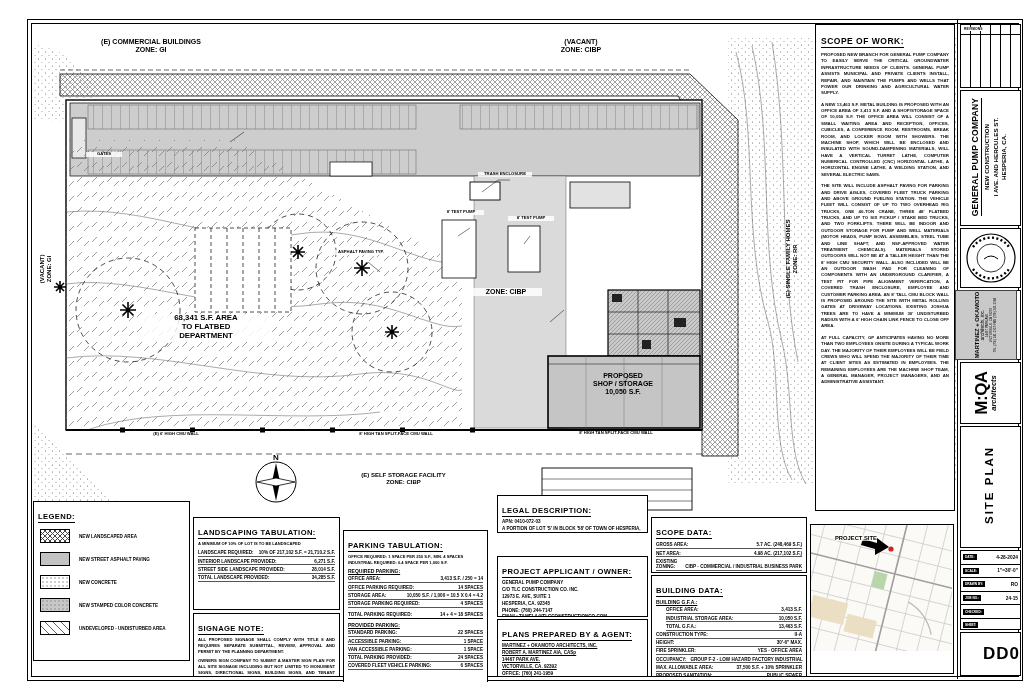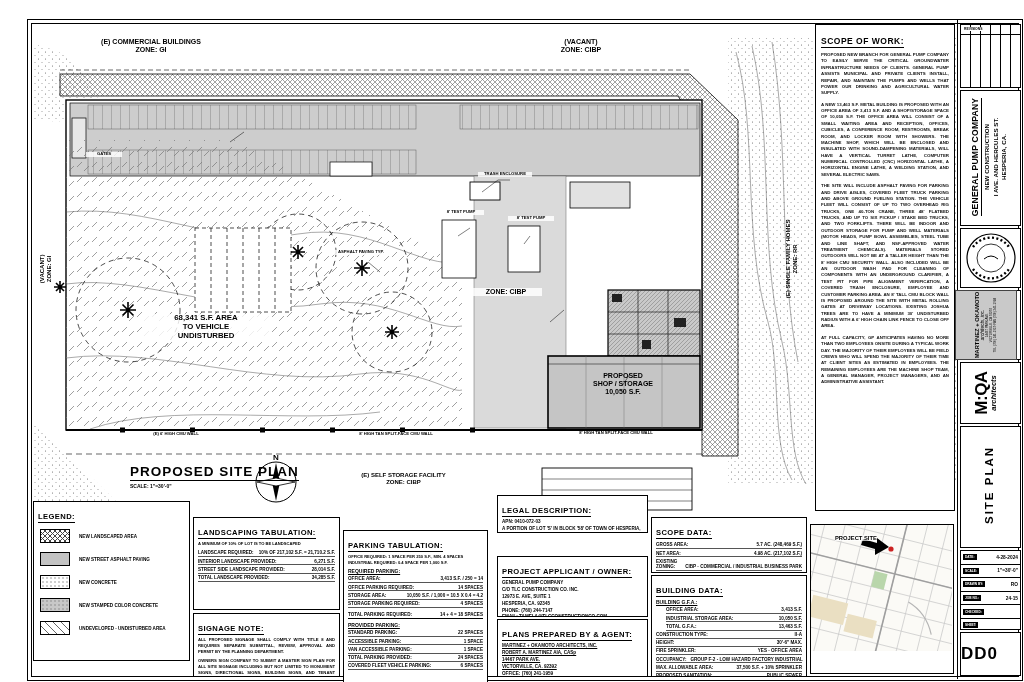--- a/index.html
+++ b/index.html
@@ -70,21 +70,21 @@
   .logo-rot .m{font-size:17px;font-weight:bold;letter-spacing:-.5px;line-height:1;}
   .logo-rot .a{font-size:7.5px;font-style:italic;font-weight:bold;margin-top:-1px;}
   .titlebox{top:406px;height:122px;}
   .title-rot{left:-27px;top:435px;width:116px;height:60px;}
   .title-rot .st{font-size:11.5px;font-weight:bold;letter-spacing:2px;white-space:nowrap;}
   .infobox{top:530px;height:80px;padding:0;}
   .inforow{display:flex;justify-content:space-between;align-items:center;border-bottom:.7px solid #000;height:12.6px;padding:0 2px;}
   .inforow:last-child{border-bottom:none;}
   .inforow .il{font-size:3.2px;font-weight:bold;background:#000;color:#fff;padding:1px 2px;}
   .inforow .iv{font-size:4.8px;font-weight:bold;white-space:nowrap;}
-  .ddbox{top:612px;height:44px;display:flex;align-items:center;justify-content:flex-start;}
+  .ddbox{top:612px;height:44px;display:flex;align-items:center;justify-content:flex-end;}
   .ddbox .dd{font-size:17px;font-weight:bold;letter-spacing:1px;}
 
   
   .vic{position:absolute;left:810px;top:524px;width:144px;height:150px;border:1.4px solid #000;background:#fff;box-sizing:border-box;}
   .vic-label{position:absolute;left:0;bottom:0;width:100%;height:22px;border-top:1.2px solid #000;background:#fff;
              display:flex;align-items:center;padding-left:5px;box-sizing:border-box;}
   .vic-label .vt{font-size:7.2px;font-weight:bold;border-bottom:1px solid #000;}
   .vic-label .vs{font-size:3.8px;font-weight:bold;margin-left:3px;}
   .projsite{position:absolute;left:24px;top:10px;font-size:5.8px;font-weight:bold;background:rgba(255,255,255,.7);}
 </style>
@@ -258,22 +258,22 @@
     </div>
     <div class="plabel z6 nobg rot" style="left:706px;top:230px;width:110px;">
       <div>(E) SINGLE FAMILY HOMES</div>
         <div>ZONE: RR</div>
     </div>
     <div class="plabel z7" style="left:440px;top:266px;width:70px;">
       <div>ZONE: CIBP</div>
     </div>
     <div class="plabel z7" style="left:112px;top:292px;width:126px;font-size:7.8px;">
       <div>68,341 S.F. AREA</div>
-      <div>TO VEHICLE</div>
-      <div>UNDISTURBED</div>
+      <div>TO FLATBED</div>
+      <div>DEPARTMENT</div>
     </div>
     <div class="plabel z7" style="left:532px;top:350px;width:120px;background:transparent;">
       <div>PROPOSED</div>
       <div>SHOP / STORAGE</div>
       <div>10,050 S.F.</div>
     </div>
     <div class="plabel z6 nobg" style="left:300px;top:450px;width:145px;">
       <div>(E) SELF STORAGE FACILITY</div>
         <div>ZONE: CIBP</div>
     </div>
@@ -293,24 +293,20 @@
       <div>8' TEST PUMP</div>
     </div>
     <div class="plabel z4" style="left:478px;top:194px;width:44px;">
       <div>8' TEST PUMP</div>
     </div>
     <div class="plabel z4" style="left:300px;top:228px;width:60px;">
       <div>ASPHALT PAVING TYP.</div>
     </div>
     <div class="plabel z4" style="left:56px;top:130px;width:34px;">
       <div>GATES</div>
-    </div>
-    <div class="plan-title">
-      <div class="t">PROPOSED SITE PLAN</div>
-      <div class="s">SCALE: 1"=30'-0"</div>
     </div>
   </div>
 
   <div class="scope">
     <h2>SCOPE OF WORK:</h2>
     <div>
         <p class="para">PROPOSED NEW BRANCH FOR GENERAL PUMP COMPANY TO EASILY SERVE THE CRITICAL GROUNDWATER INFRASTRUCTURE NEEDS OF CLIENTS. GENERAL PUMP ASSISTS MUNICIPAL AND PRIVATE CLIENTS INSTALL, REPAIR, AND MAINTAIN THE PUMPS AND WELLS THAT POWER OUR DRINKING AND AGRICULTURAL WATER SUPPLY.</p>
         <p class="para">A NEW 13,463 S.F. METAL BUILDING IS PROPOSED WITH AN OFFICE AREA OF 3,413 S.F. AND A SHOP/STORAGE SPACE OF 10,050 S.F. THE OFFICE AREA WILL CONSIST OF A SMALL WAITING AREA AND RECEPTION, OFFICES, CUBICLES, A CONFERENCE ROOM, RESTROOMS, BREAK ROOM, AND LOCKER ROOM WITH SHOWERS. THE MACHINE SHOP, WHICH WILL BE ENCLOSED AND INSULATED WITH SOUND-DAMPENING MATERIALS, WILL HAVE A VERTICAL TURRET LATHE, COMPUTER NUMERICAL CONTROLLED (CNC) HORIZONTAL LATHE, A HORIZONTAL ENGINE LATHE, A WELDING STATION, AND SEVERAL ELECTRIC SAWS.</p>
         <p class="para">THE SITE WILL INCLUDE ASPHALT PAVING FOR PARKING AND DRIVE AISLES, COVERED FLEET TRUCK PARKING AND ABOVE GROUND FUELING STATION. THE VEHICLE FLEET WILL CONSIST OF UP TO TWO OVERHEAD RIG TRUCKS, ONE 40-TON CRANE, THREE 48' FLATBED TRUCKS, AND UP TO SIX PICKUP / STAKE BED TRUCKS, AND TWO FORKLIFTS. THERE WILL BE INDOOR AND OUTDOOR STORAGE FOR PUMP AND WELL MATERIALS (MOTOR HEADS, PUMP BOWL ASSEMBLIES, STEEL TUBE AND LINE SHAFT, AND NSF-APPROVED WATER TREATMENT CHEMICALS). MATERIALS STORED OUTDOORS WILL NOT BE AT A TALLER HEIGHT THAN THE 8' HIGH CMU SECURITY WALL. ALSO INCLUDED WILL BE AN OUTDOOR WASH PAD FOR CLEANING OF COMPONENTS WITH AN UNDERGROUND CLARIFIER, A TEST PIT FOR PIPE ALIGNMENT VERIFICATION, A COVERED TRASH ENCLOSURE, EMPLOYEE AND CUSTOMER PARKING AREA. AN 8' TALL CMU BLOCK WALL IS PROPOSED AROUND THE SITE WITH METAL ROLLING GATES AT DRIVEWAY LOCATIONS. EXISTING JOSHUA TREES ARE TO HAVE A MINIMUM 30' UNDISTURBED RADIUS WITH A 6' HIGH CHAIN LINK FENCE TO CLOSE OFF AREA.</p>
         <p class="para">AT FULL CAPACITY, GP ANTICIPATES HAVING NO MORE THAN TWO EMPLOYEES ONSITE DURING A TYPICAL WORK DAY. THE MAJORITY OF THEIR EMPLOYEES WILL BE FIELD CREWS WHO WILL SPEND THE MAJORITY OF THEIR TIME AT CLIENT SITES AS ESTIMATED IN EMPLOYEES. THE REMAINING EMPLOYEES ARE THE MACHINE SHOP TEAM, A GENERAL MANAGER, PROJECT MANAGERS, AND AN ADMINISTRATIVE ASSISTANT.</p>

